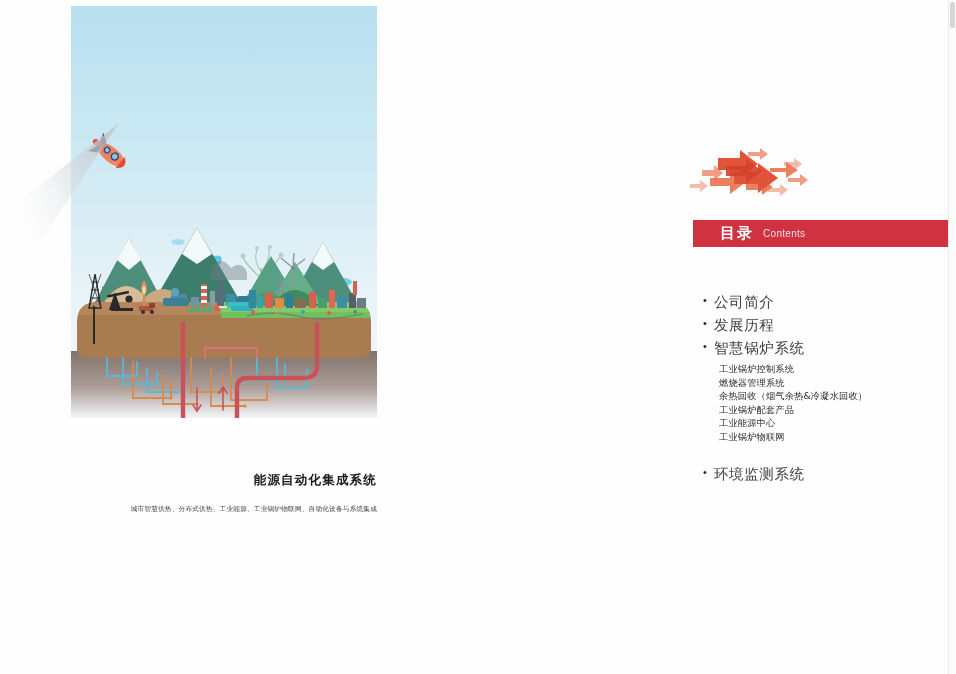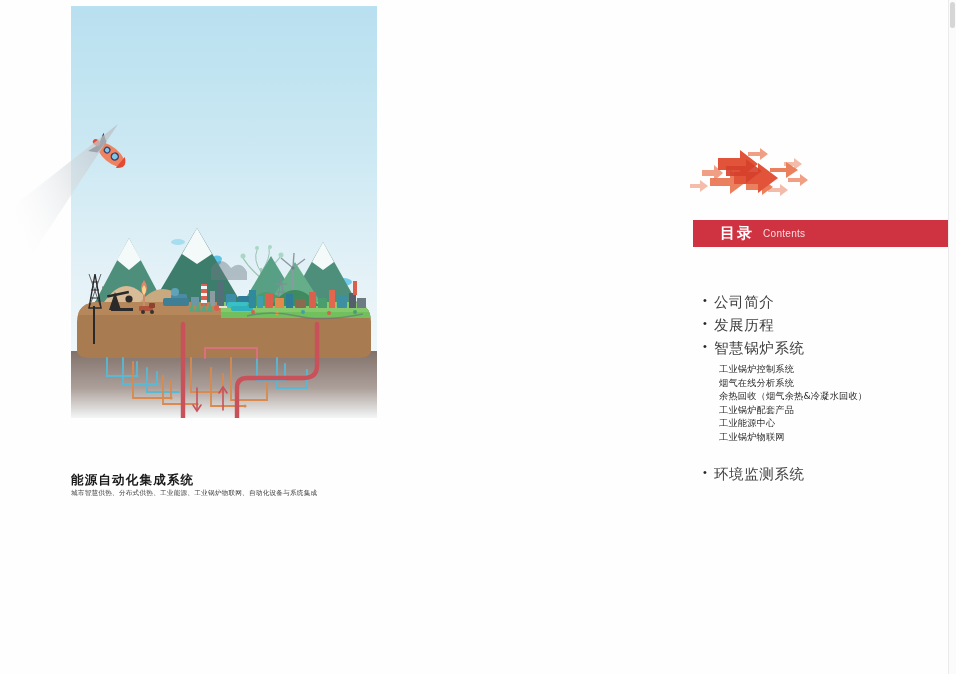--- a/index.html
+++ b/index.html
@@ -137,31 +137,31 @@
     white-space: nowrap;
   }
   .spacer-after-sub { height: 4px; }
 
   
   #poster-caption {
     position: absolute;
     left: 71px;
     top: 472px;
     width: 306px;
-    text-align: left;
+    text-align: right;
   }
   #caption-title {
     font-size: 12.5px;
     font-weight: 700;
     color: #1a1a1a;
     letter-spacing: 1.2px;
     font-family: "DejaVu Sans", "Liberation Sans", sans-serif;
   }
   #caption-sub {
-    margin-top: 0;
+    margin-top: 16px;
     font-size: 6.6px;
     color: #3b3b3b;
     letter-spacing: 0.25px;
     font-family: "DejaVu Sans", "Liberation Sans", sans-serif;
     white-space: nowrap;
   }
 
   
   #scrollbar-track {
     position: absolute;
@@ -491,21 +491,21 @@
       <span class="toc-label">发展历程</span>
     </div>
 
     <div class="toc-item">
       <span class="toc-bullet">•</span>
       <span class="toc-label">智慧锅炉系统</span>
     </div>
 
     <div id="toc-sublist">
       <div class="toc-subitem">工业锅炉控制系统</div>
-      <div class="toc-subitem">烟气在线分析系统</div>
+      <div class="toc-subitem">燃烧器管理系统</div>
       <div class="toc-subitem">余热回收（烟气余热&amp;冷凝水回收）</div>
       <div class="toc-subitem">工业锅炉配套产品</div>
       <div class="toc-subitem">工业能源中心</div>
       <div class="toc-subitem">工业锅炉物联网</div>
     </div>
 
     <div class="spacer-after-sub"></div>
 
     <div class="toc-item">
       <span class="toc-bullet">•</span>

